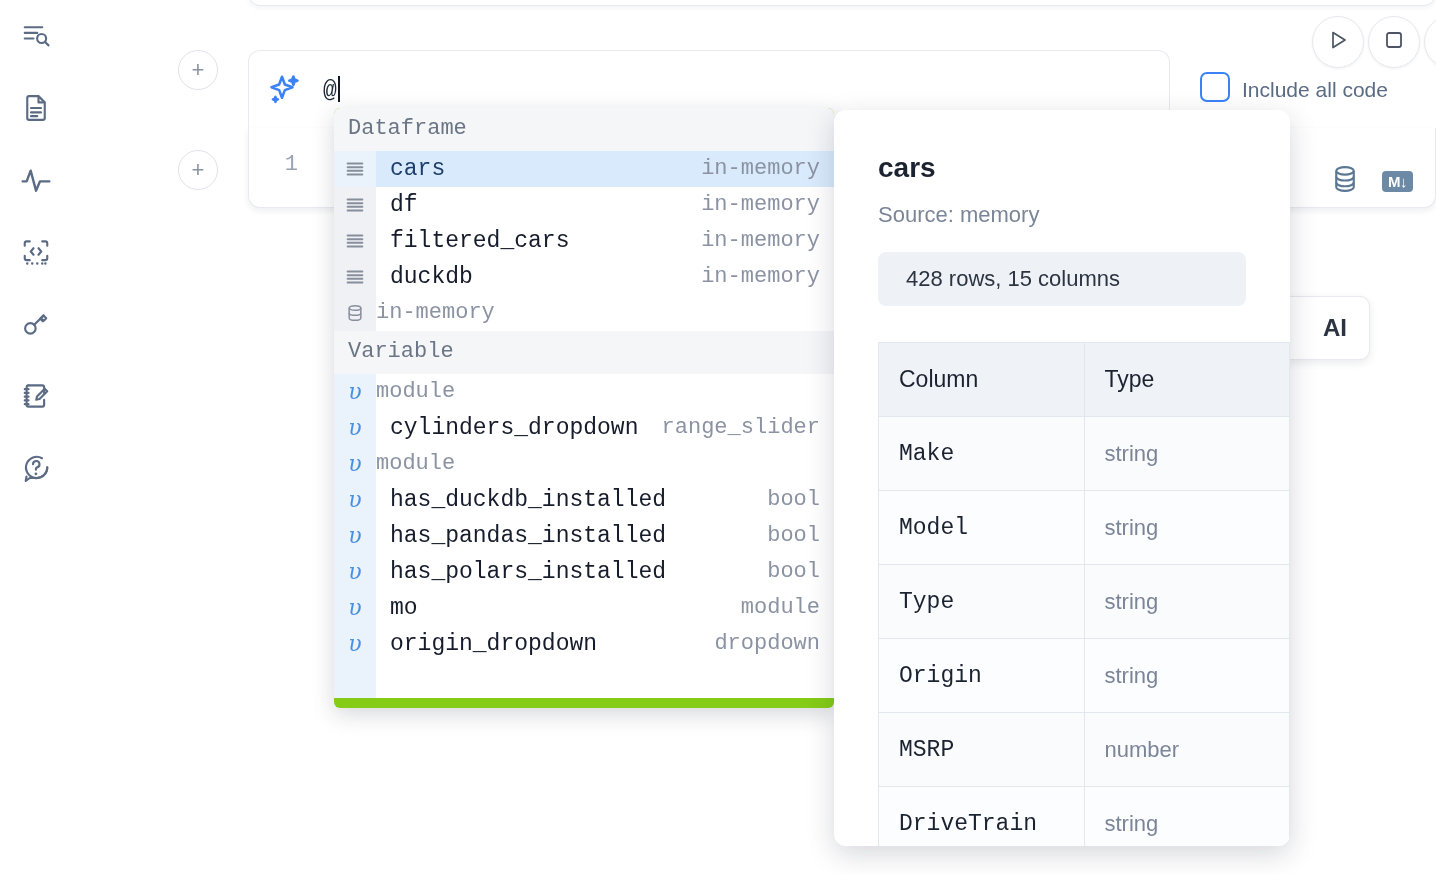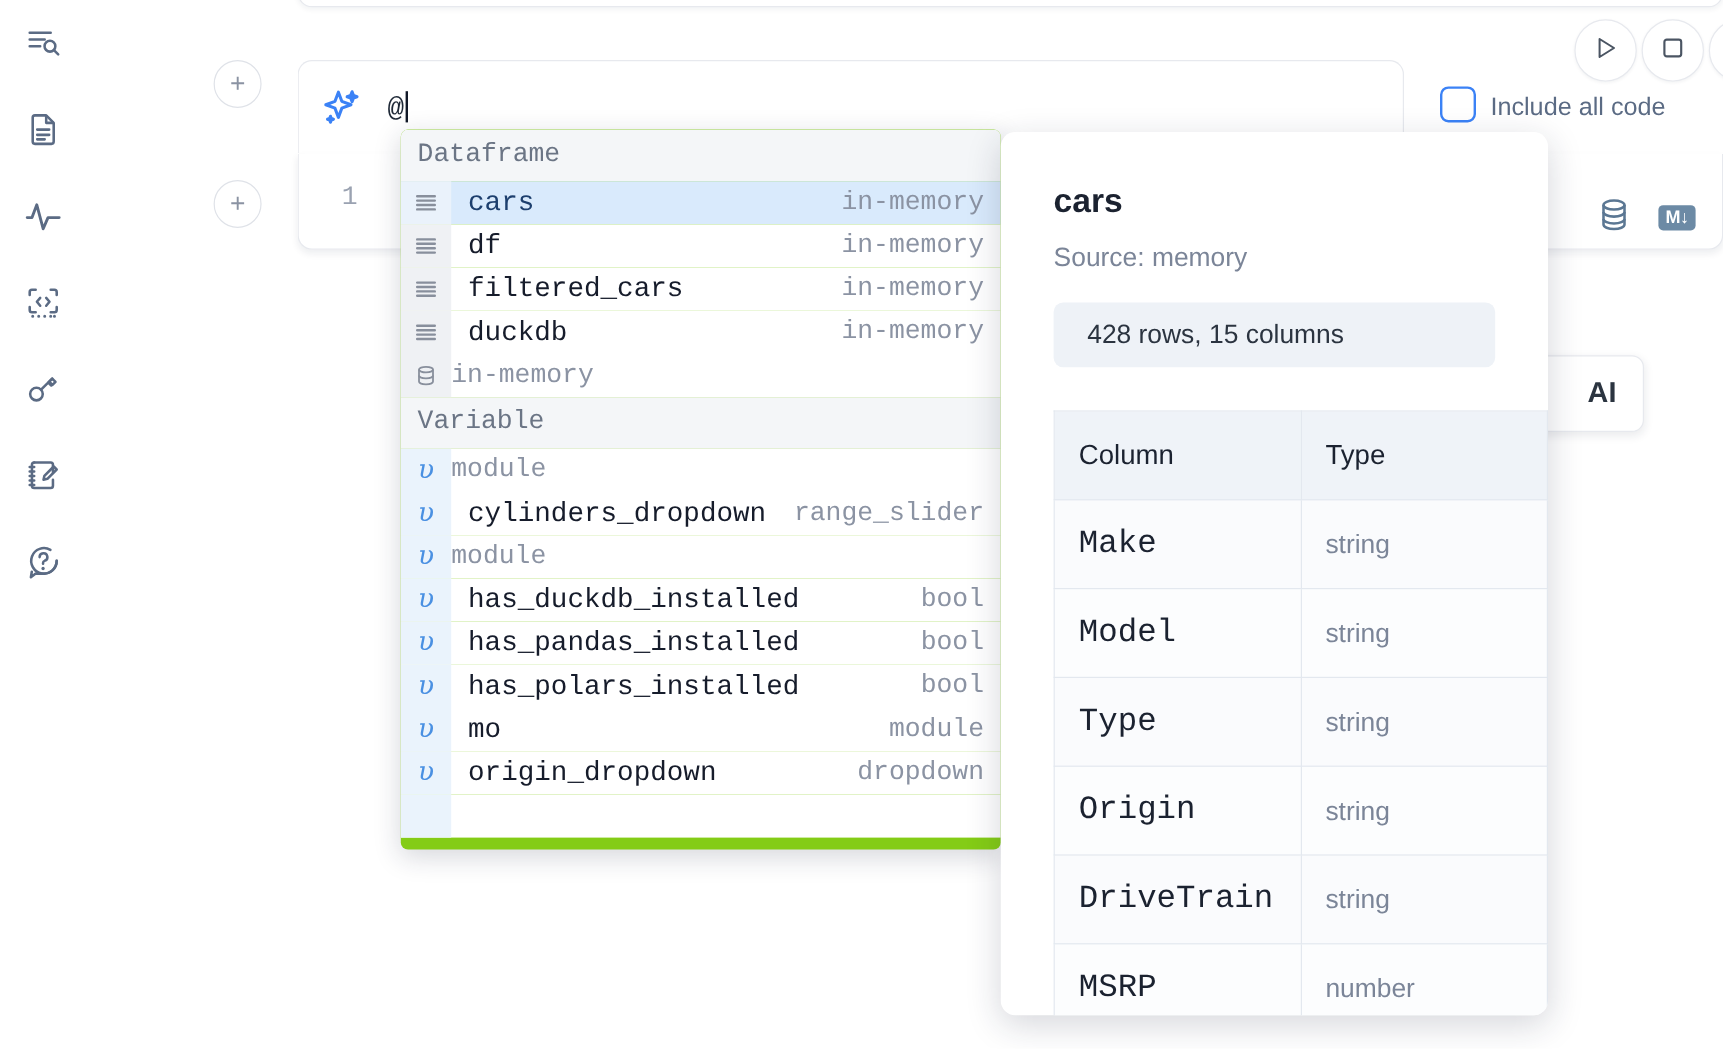--- a/index.html
+++ b/index.html
@@ -156,21 +156,21 @@
   }
   .doc-table th, .doc-table td {
     border:1px solid #e3e8ef; text-align:left;
     padding:18px 20px; height:74px;
   }
   .doc-table th {
     background:#eff3f8; font-size:23px; font-weight:400; color:#1b2230;
     font-family:"Liberation Sans", sans-serif;
   }
   .doc-table td.col {
-    font-family:"Liberation Mono", monospace; font-size:27px; color:#1b2230;
+    font-family:"Liberation Mono", monospace; font-size:23px; color:#1b2230;
     background:#fcfdfe;
   }
   .doc-table td.typ {
     font-family:"Liberation Sans", sans-serif; font-size:22px; color:#7b8598;
     background:#fcfdfe;
   }
   .doc-table tr:nth-child(odd) td { background:#fafbfd; }
 </style>
 </head>
 <body>
@@ -434,24 +434,24 @@
           </tr>
           <tr>
             <td class="col">Type</td>
             <td class="typ">string</td>
           </tr>
           <tr>
             <td class="col">Origin</td>
             <td class="typ">string</td>
           </tr>
           <tr>
+            <td class="col">MSRP</td>
+            <td class="typ">number</td>
+          </tr>
+          <tr>
             <td class="col">DriveTrain</td>
             <td class="typ">string</td>
           </tr>
-          <tr>
-            <td class="col">MSRP</td>
-            <td class="typ">number</td>
-          </tr>
         </tbody>
     </table>
   </div>
 
 </div>
 
 </body></html>

